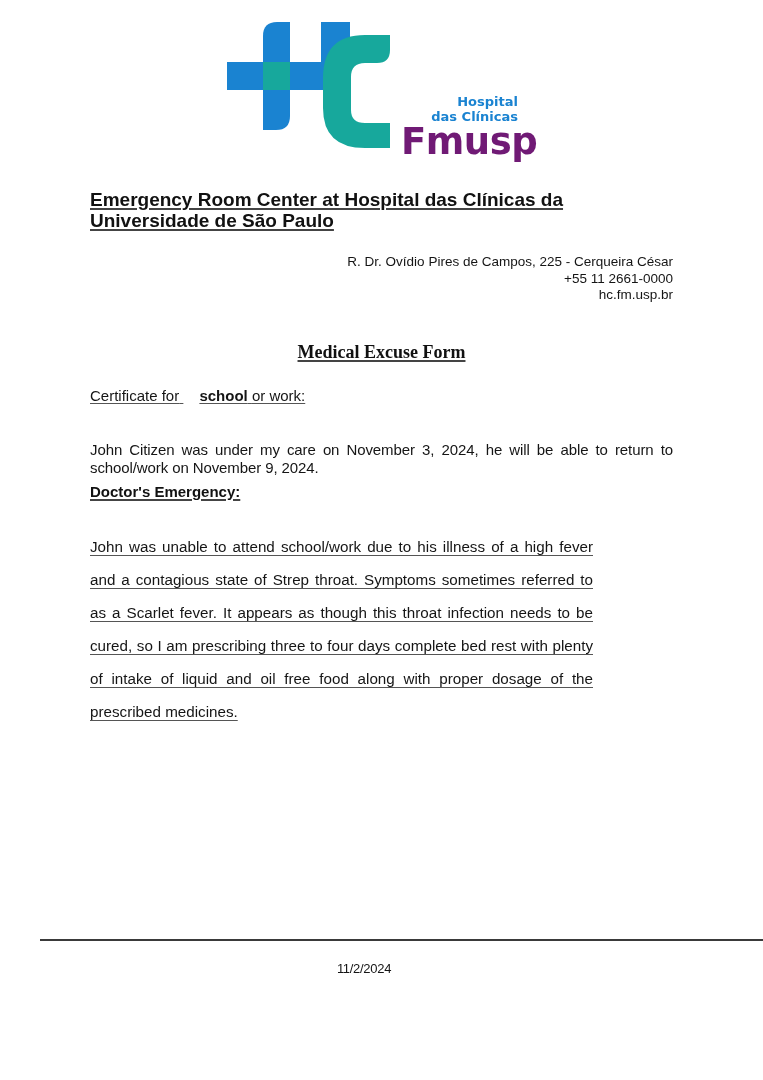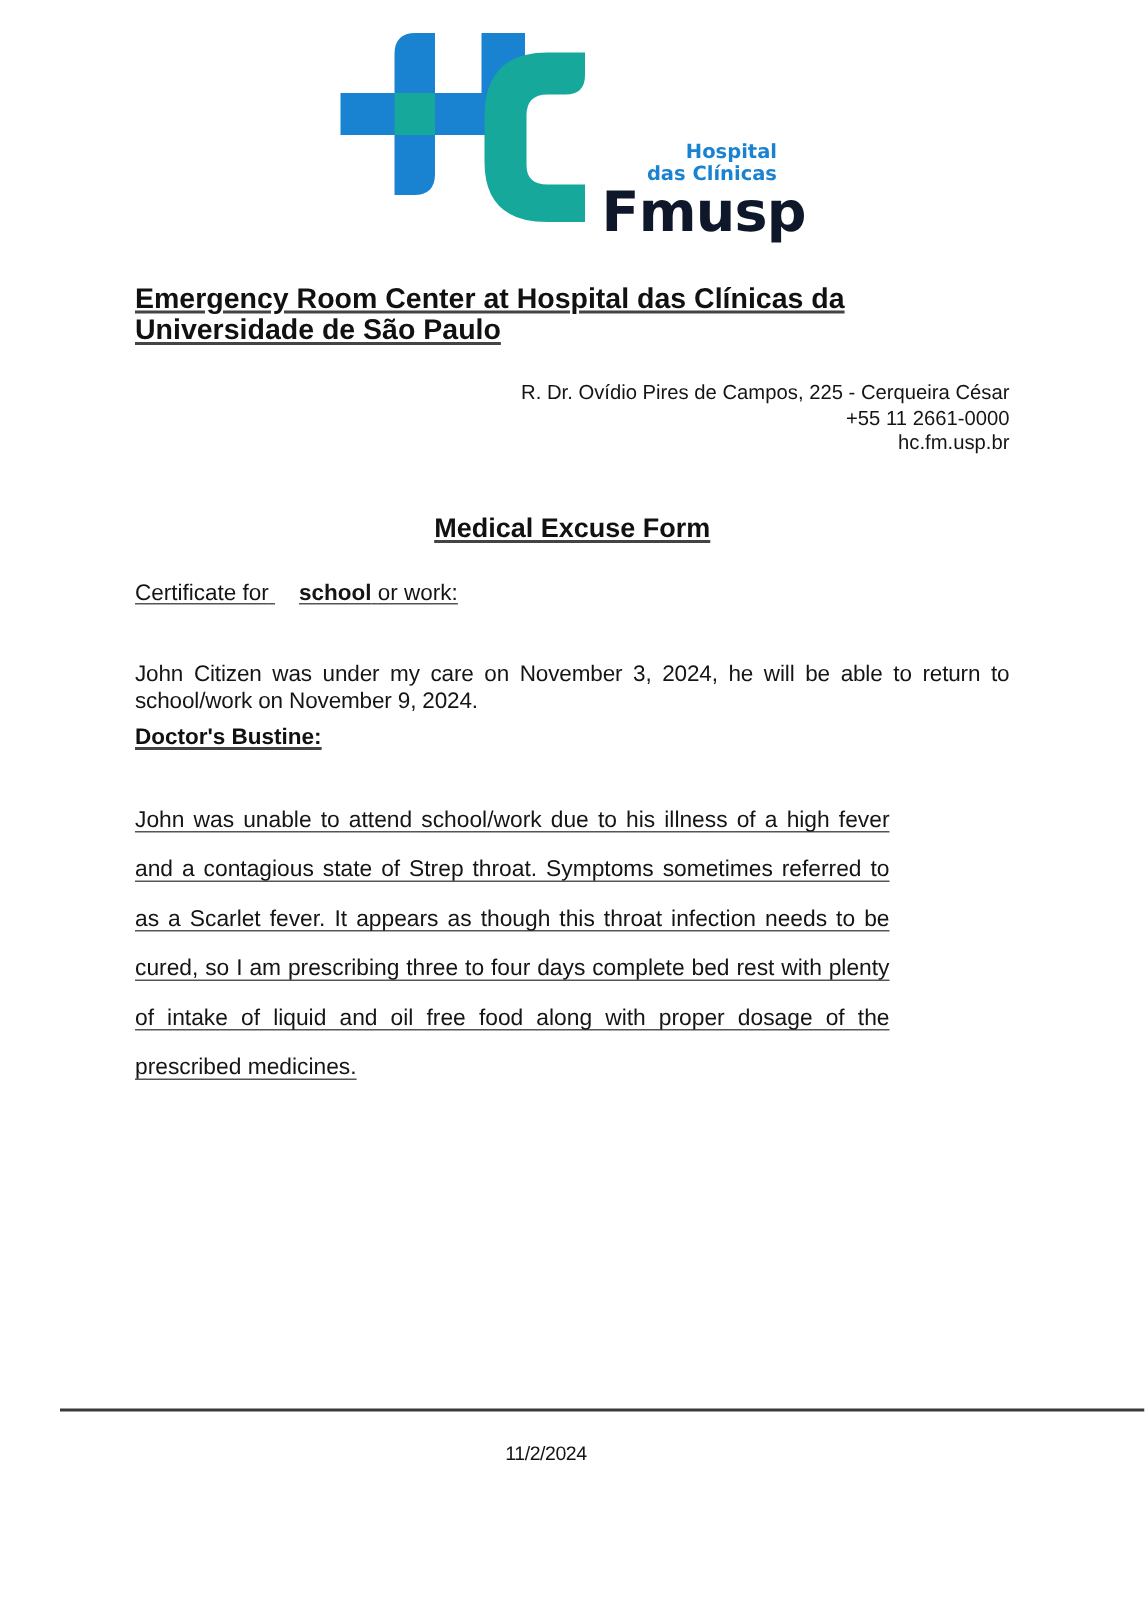--- a/index.html
+++ b/index.html
@@ -71,20 +71,21 @@
     width: 763px;
     top: 342px;
     text-align: center;
     font-size: 18px;
     font-weight: bold;
     text-decoration: underline;
     text-decoration-thickness: 2px;
     text-underline-offset: 2px;
     text-decoration-color: #444;
     color: #111;
+    font-family: Liberation Serif, serif;
   }
 
   .cert-line {
     position: absolute;
     left: 90px;
     top: 387px;
     font-size: 15px;
     text-decoration: underline;
     text-decoration-color: #555;
     text-underline-offset: 2px;
@@ -177,21 +178,21 @@
              L377 123
              L377 148
              L352 148
              Q310 148 310 108
              L310 78
              Q310 35 352 35 Z" fill="#17a89c"></path>
   </svg>
 
   <div class="logo-text-small" style="right: 258px; top: 94px; color: rgb(26, 131, 209);">Hospital</div>
   <div class="logo-text-small" style="right: 258px; top: 109px; color: rgb(26, 131, 209);">das Clínicas</div>
-  <div class="logo-text-big" style="left: 388px; top: 123px; color: #0f172a; text-align: right;">Fmusp</div>
+  <div class="logo-text-big" style="left: 388px; top: 123px; color: #701a75; text-align: right;">Fmusp</div>
 </div>
 
 <div class="er-title">Emergency Room Center at Hospital das Clínicas da Universidade de São Paulo</div>
 
 <div class="contact">
   <div>R. Dr. Ovídio Pires de Campos, 225 - Cerqueira César</div>
   <div>+55 11 2661-0000</div>
   <div>hc.fm.usp.br</div>
 </div>
 
@@ -200,18 +201,18 @@
 </div>
 
 <div class="cert-line">
   <span>Certificate for</span>
   <b>school</b>
   <span>or work:</span>
 </div>
 
 <div class="care-text">John Citizen was under my care on November 3, 2024, he will be able to return to school/work on November 9, 2024.</div>
 
-<div class="comments-label">Doctor's Bustine:</div>
+<div class="comments-label">Doctor's Emergency:</div>
 
 <div class="comments-text">John was unable to attend school/work due to his illness of a high fever and a contagious state of Strep throat. Symptoms sometimes referred to as a Scarlet fever. It appears as though this throat infection needs to be cured, so I am prescribing three to four days complete bed rest with plenty of intake of liquid and oil free food along with proper dosage of the prescribed medicines.</div>
 
 <div class="footer-rule"></div>
 <div class="footer-date">11/2/2024</div>
 
 </body></html>

